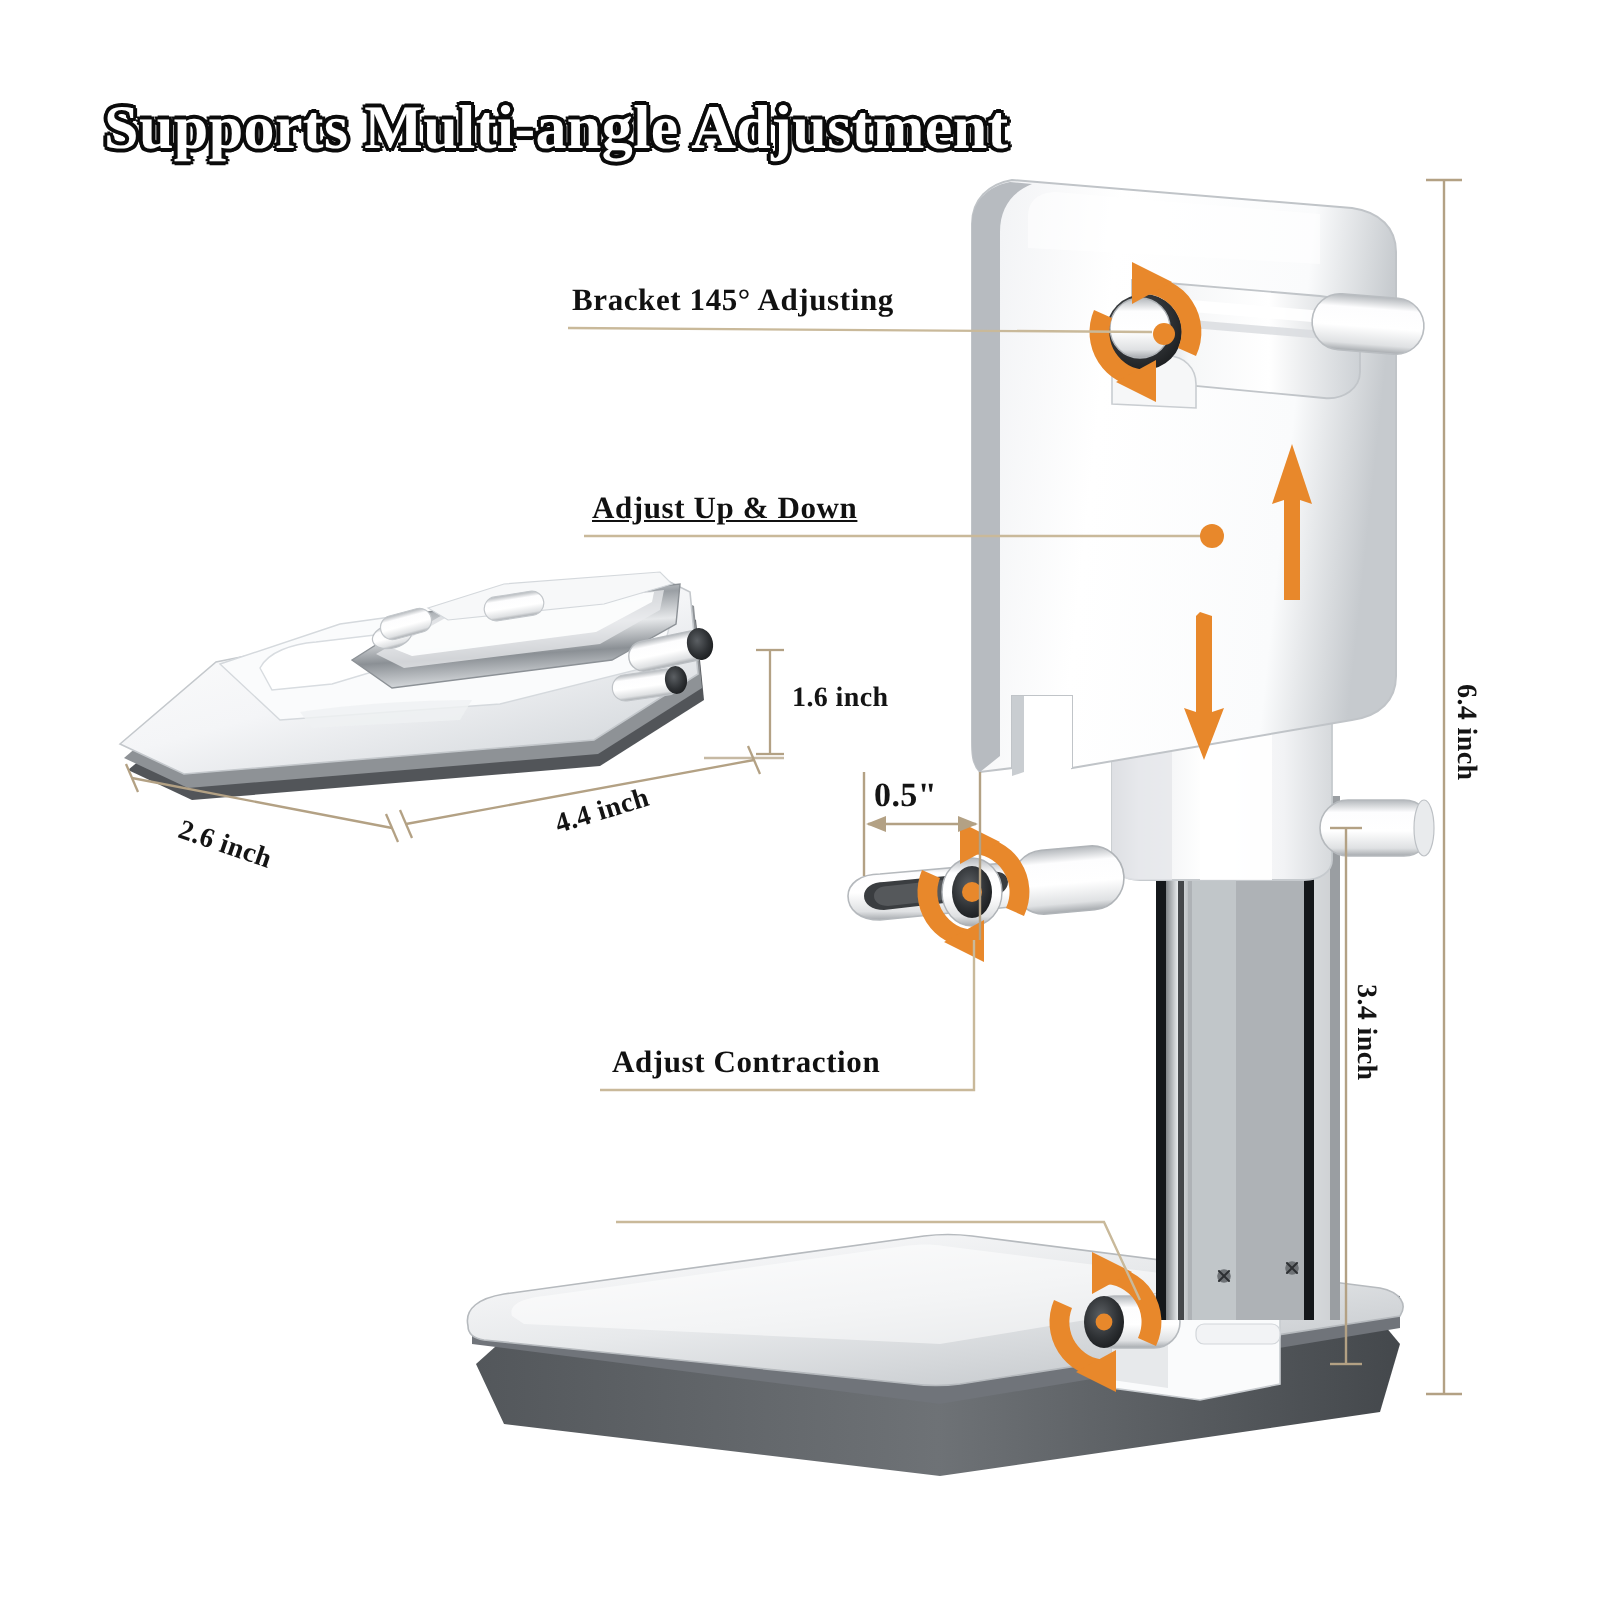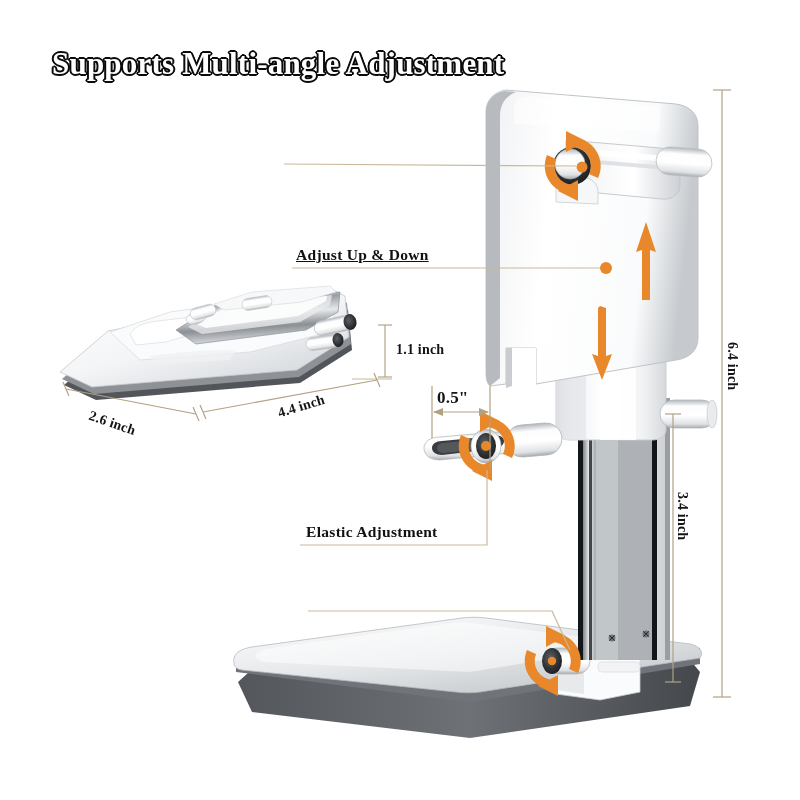--- a/index.html
+++ b/index.html
@@ -387,31 +387,32 @@
       <line x1="434" y1="412" x2="488" y2="412"></line>
     </g>
     <g fill="#B3A184">
       <path d="M433 412 L443 408 L443 416 Z"></path>
       <path d="M489 412 L479 408 L479 416 Z"></path>
     </g>
   </svg>
 
   <div class="title">Supports Multi-angle Adjustment</div>
 
+  <div class="callout" style="left:286px; top:142px;">Bracket 145° Adjusting</div>
 
   <div class="callout" style="left:296px; top:246px;text-decoration:underline;">Adjust Up &amp; Down</div>
 
-  <div class="callout" style="left:306px; top:523px;">Elastic Adjustment</div>
+  <div class="callout" style="left:306px; top:523px;">Adjust Contraction</div>
 
 
   <div class="dim-label rot-vert" style="left:740px; top:342px;">6.4 inch</div>
 
   <div class="dim-label rot-vert" style="left:690px; top:492px;">3.4 inch</div>
 
-  <div class="dim-label" style="left:396px; top:342px;">1.1 inch</div>
+  <div class="dim-label" style="left:396px; top:342px;">1.6 inch</div>
 
   <div class="dim-label rot-2p6" style="left:92px; top:408px;">2.6 inch</div>
 
   <div class="dim-label rot-4p4" style="left:276px; top:406px;">4.4 inch</div>
 
   <div class="dim-label" style="left:437px; top:388px; font-size:17px;">0.5"</div>
 
 </div>
 
 </body></html>

